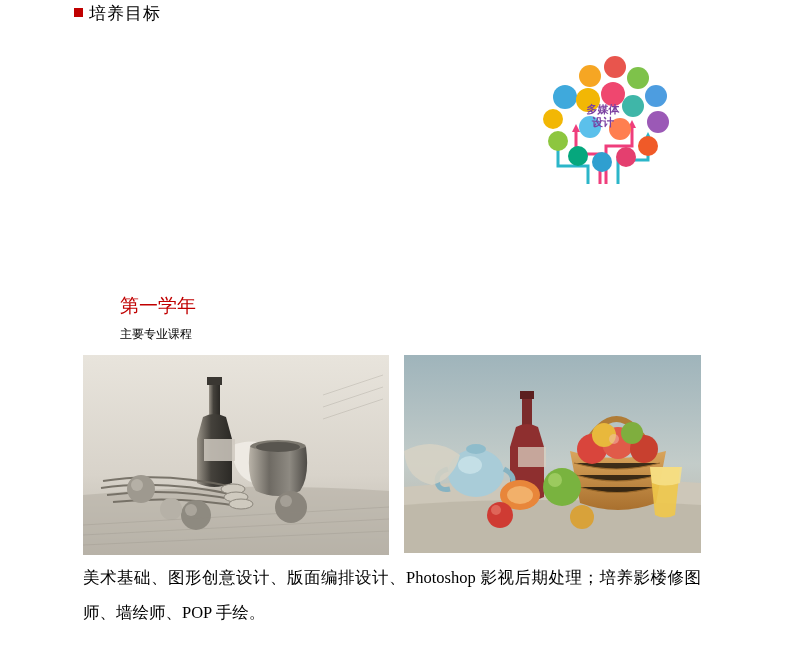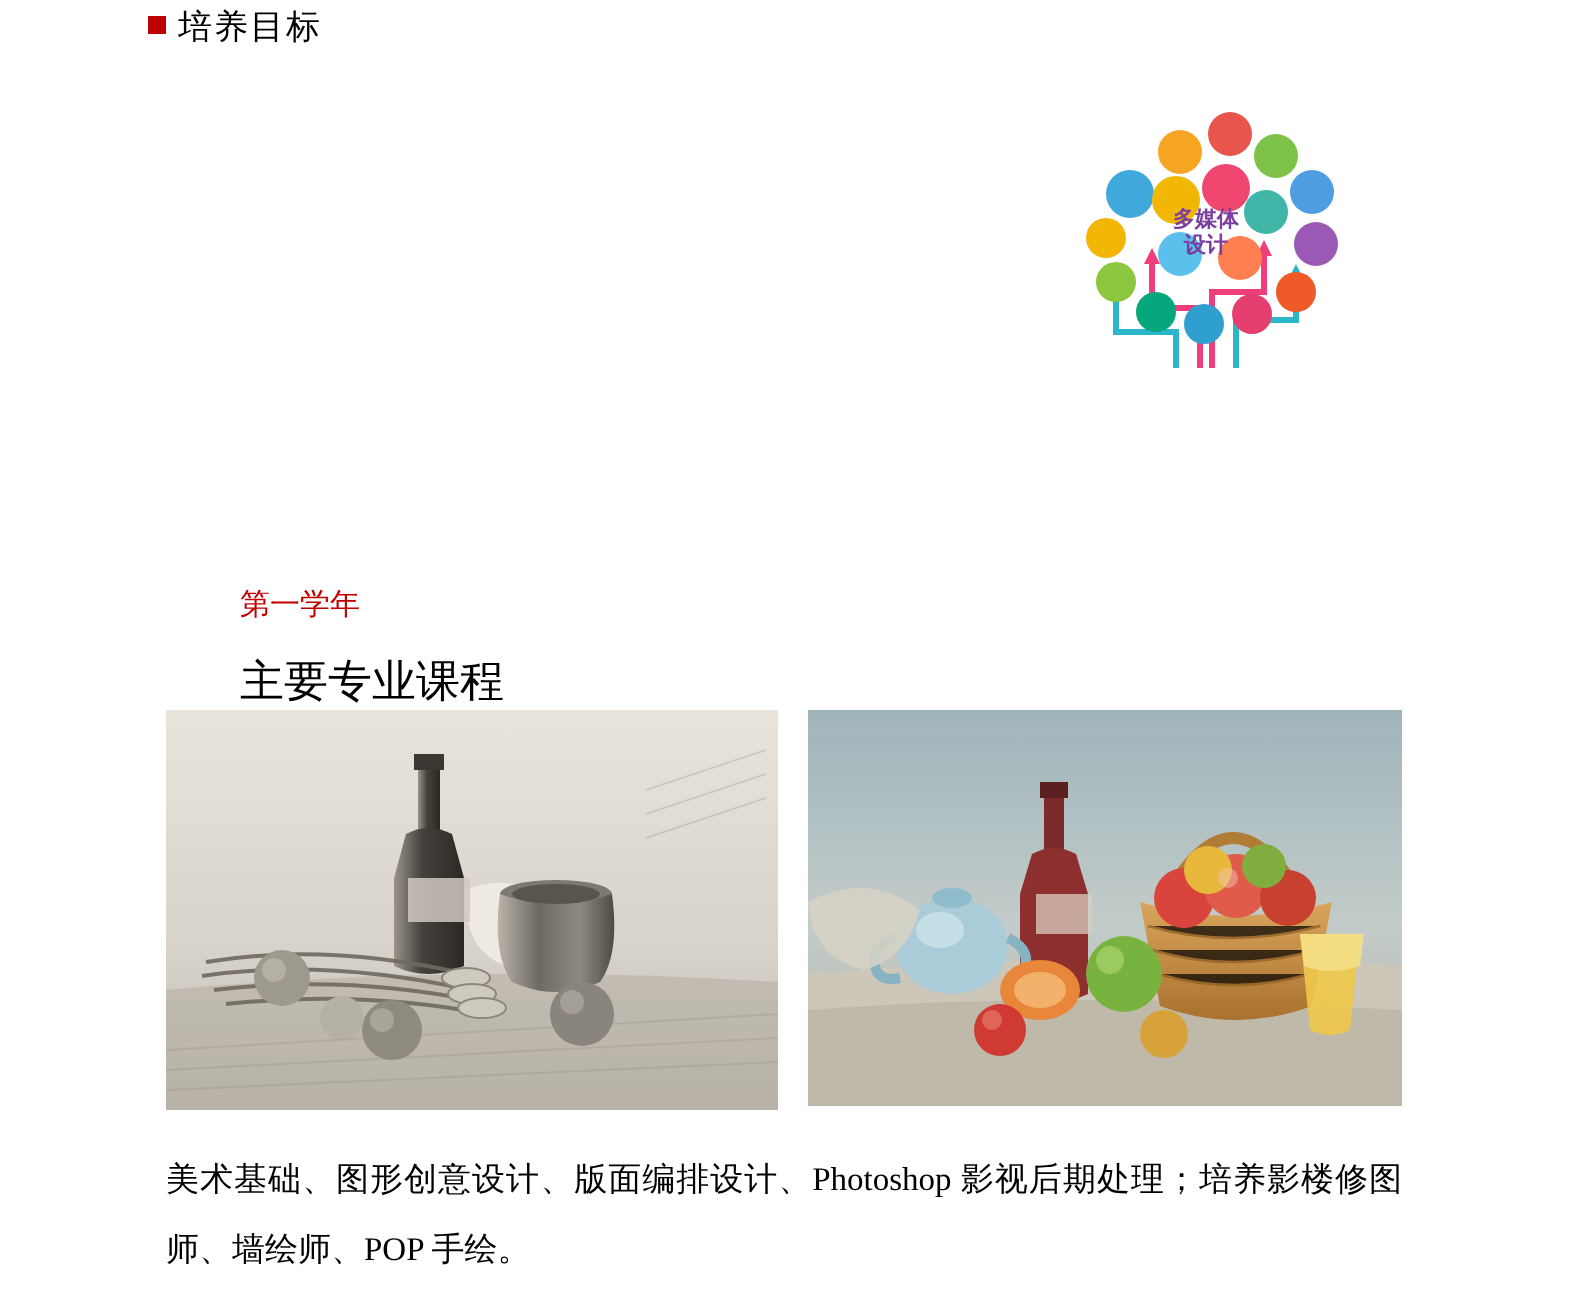--- a/index.html
+++ b/index.html
@@ -70,29 +70,29 @@
     width: 152px;
     height: 152px;
     shape-outside: none;
   }
 
   
   .year-label {
     position: absolute;
     left: 120px;
     top: 293px;
-    font-size: 15px;
+    font-size: 19px;
     color: #c00000;
     white-space: nowrap;
   }
   .courses-label {
     position: absolute;
     left: 120px;
     top: 326px;
-    font-size: 22px;
+    font-size: 12px;
     color: #000;
     white-space: nowrap;
   }
 
   
   .img-left {
     position: absolute;
     left: 83px;
     top: 355px;
     width: 306px;
@@ -114,21 +114,20 @@
   
   .caption {
     position: absolute;
     left: 83px;
     top: 560px;
     width: 618px;
     font-size: 16.5px;
     line-height: 35px;
     text-align: justify;
     text-justify: inter-ideograph;
-    margin-top: 12px;
   }
   .cap-wrap {
     text-indent: 0;
   }
 </style>
 </head>
 <body>
 
 <div class="page">
 

